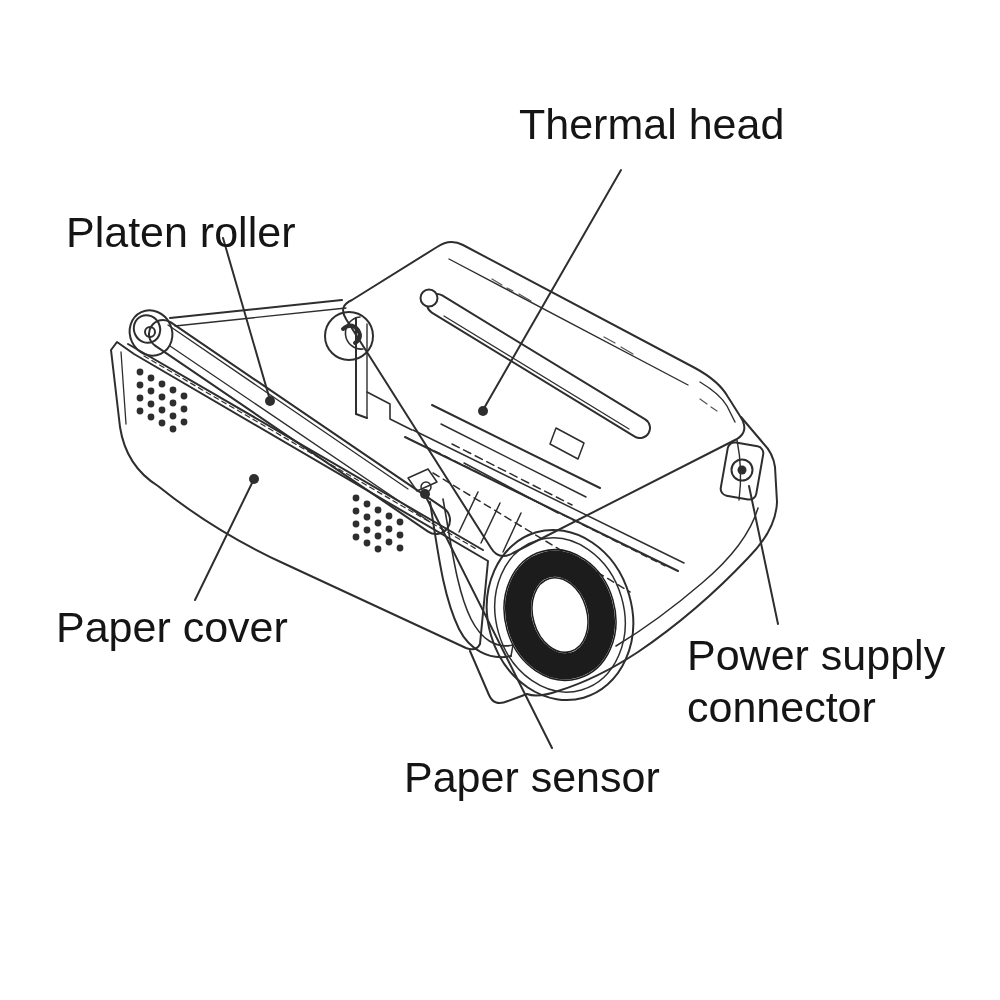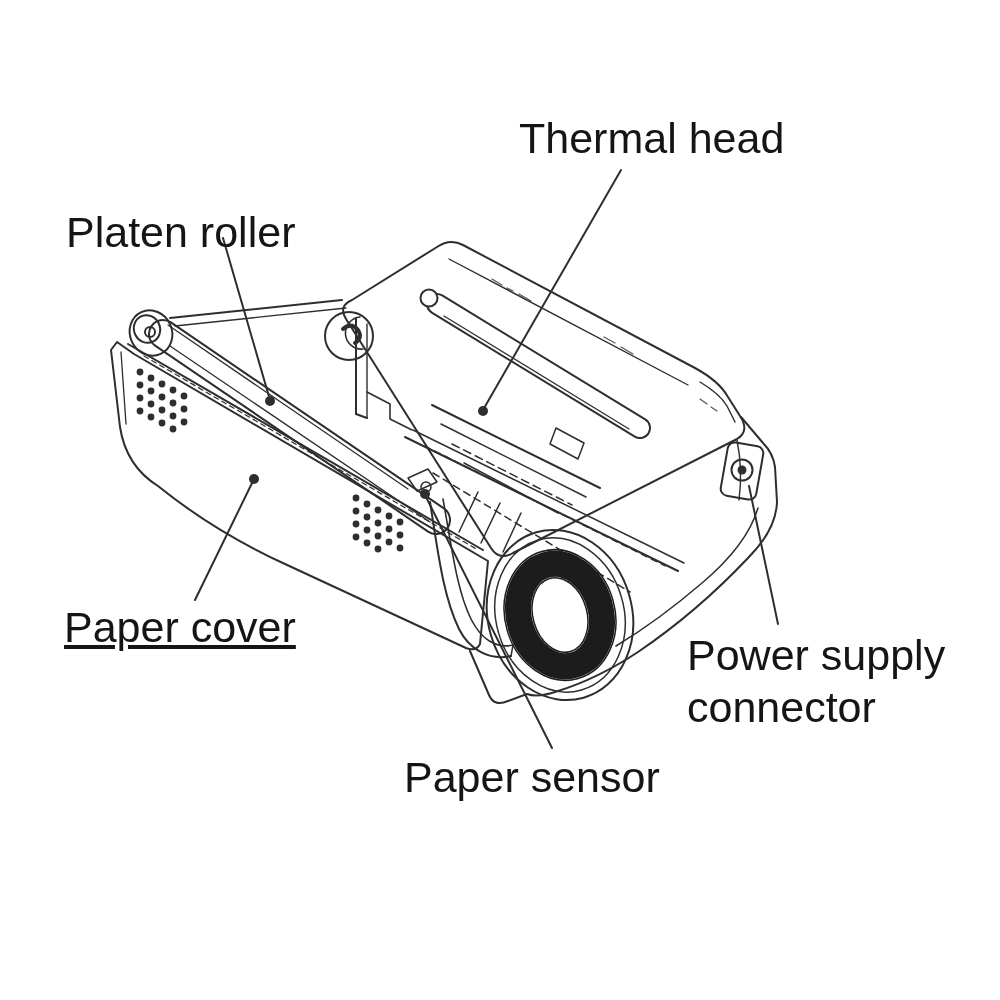--- a/index.html
+++ b/index.html
@@ -14,22 +14,22 @@
   .diagram-label{
     position:absolute;
     font-size:43px;
     line-height:52px;
     color:#151515;
     letter-spacing:0px;
     white-space:nowrap;
     user-select:none;
   }
   #lbl-platen{left:66px;top:178px;margin-top:28px;}
-  #lbl-thermal{left:519px;top:98px;margin-top:14px;}
-  #lbl-cover{left:64px;top:601px;text-decoration:underline;}
+  #lbl-thermal{left:519px;top:98px;}
+  #lbl-cover{left:56px;top:601px;}
   #lbl-sensor{left:404px;top:751px;}
   #lbl-power{left:687px;top:629px;}
 </style>
 </head>
 <body>
 
 <div class="canvas">
 
   <svg class="art" width="1000" height="1000" viewBox="0 0 1000 1000">
     <g stroke="#2e2e2e" fill="none" stroke-width="2" stroke-linecap="round" stroke-linejoin="round">

